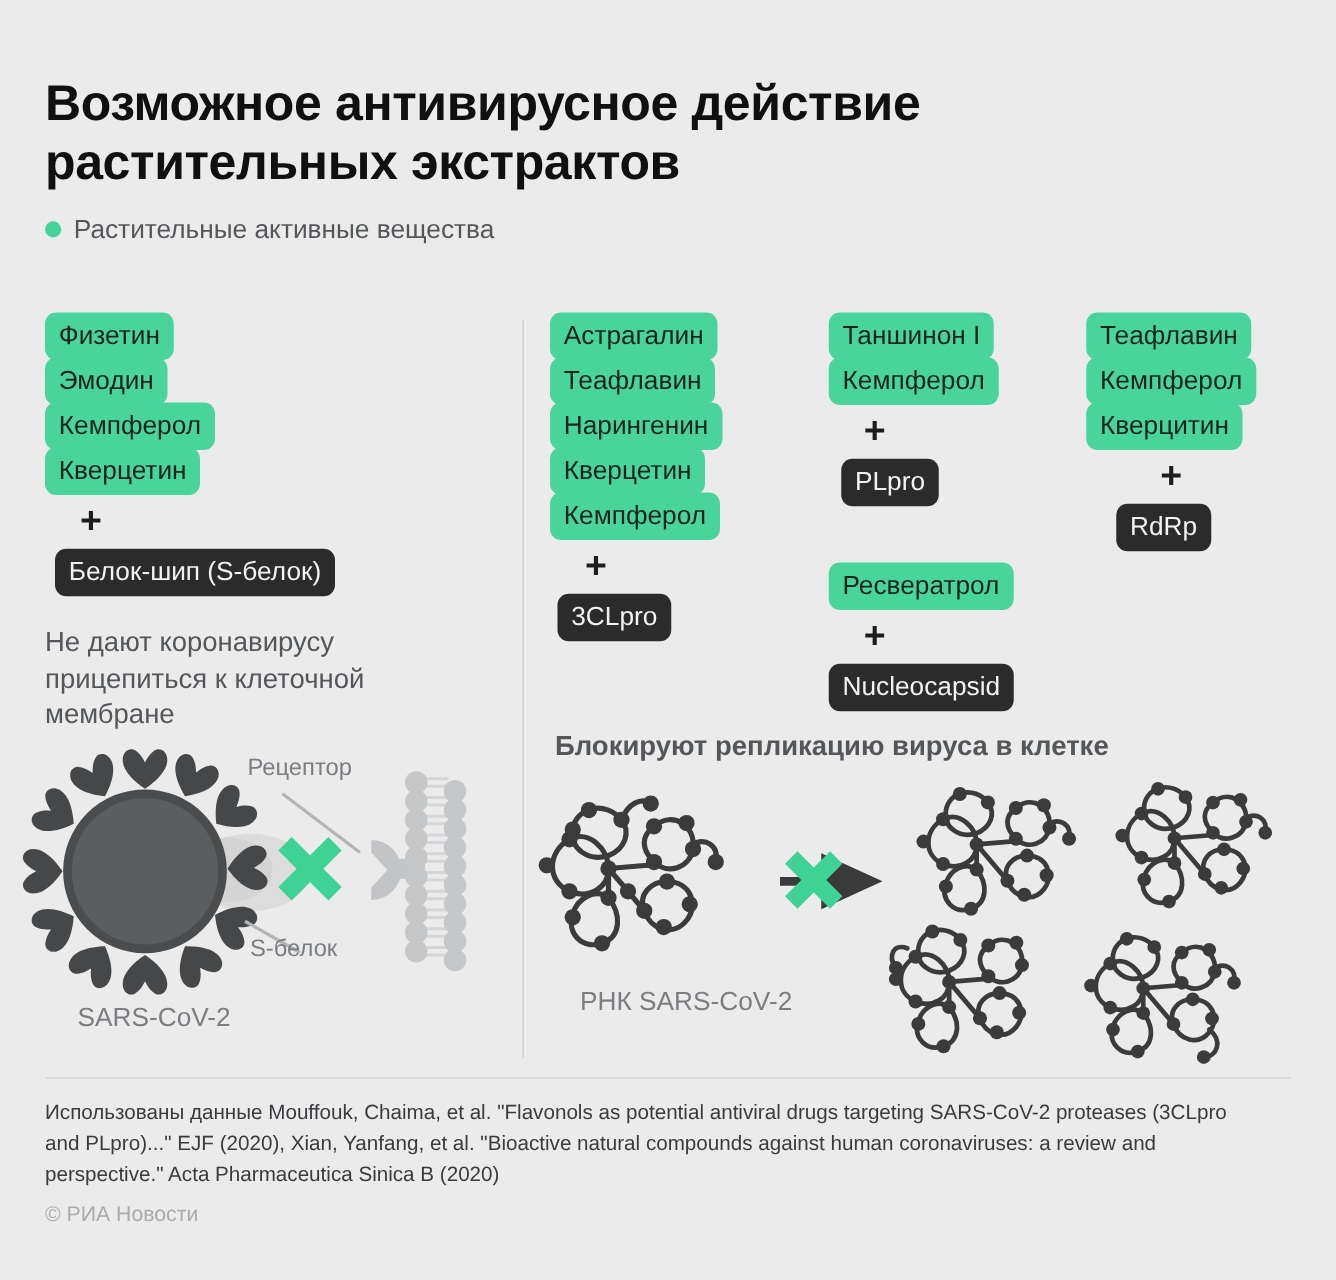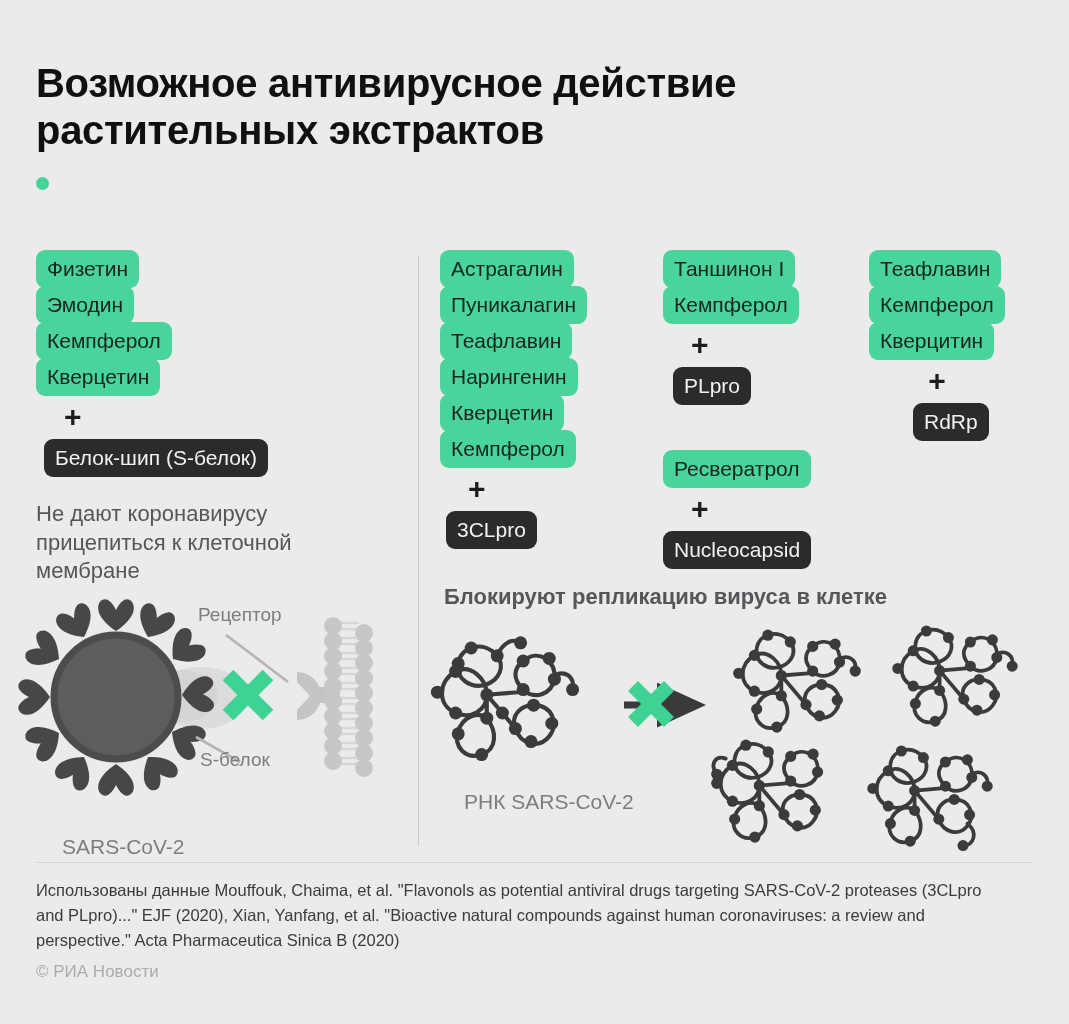--- a/index.html
+++ b/index.html
@@ -77,21 +77,21 @@
     margin:8px 0 7px 0;
     align-self:flex-start;
     padding-left:28px;
   }
   .plus.center { padding-left:0; align-self:center; }
 
   
   .t-indent-1 { margin-left:8px; }
   .t-indent-2 { margin-left:6px; }
   .t-indent-3 { margin-left:10px; }
-  .t-indent-4 { margin-left:44px; }
+  .t-indent-4 { margin-left:24px; }
 
   
   .caption {
     position:absolute;
     font-size:22px;
     line-height:1.30;
     color:#54565a;
     white-space:pre-line;
   }
   .caption-left  { left:36px; top:500px; width:360px; }
@@ -100,21 +100,21 @@
   
   .dlabel {
     position:absolute;
     font-size:19px;
     color:#7b7d80;
     line-height:1.25;
     white-space:pre-line;
   }
   .lbl-receptor { left:198px; top:603px; }
   .lbl-sprotein { left:200px; top:748px; }
-  .lbl-sars     { left:62px;  top:802px; font-size:21px;margin-top:32px; }
+  .lbl-sars     { left:62px;  top:802px; font-size:21px; }
   .lbl-membrane { left:296px; top:795px; font-size:21px; }
   .lbl-rna      { left:464px; top:789px; font-size:21px; }
 
   
   .source {
     position:absolute;
     left:36px; top:878px;
     width:960px;
     font-size:16.5px;
     line-height:1.52;
@@ -134,41 +134,41 @@
 <body>
 
 <div id="infographic">
 
   <div class="title">Возможное антивирусное действие
 растительных экстрактов</div>
 
   <div class="legend">
     <div class="legend-row">
       <span class="legend-dot green"></span>
+      <span class="legend-label">Растительные активные вещества</span>
     </div>
   </div>
 
   <div class="v-divider"></div>
   <div class="h-divider"></div>
 
   <div class="group" style="left:36px; top:250px;">
     <div class="tag-stack">
       <span class="tag green">Физетин</span>
       <span class="tag green">Эмодин</span>
       <span class="tag green">Кемпферол</span>
       <span class="tag green">Кверцетин</span>
       <span class="plus">+</span>
       <span class="tag dark t-indent-1">Белок-шип (S-белок)</span>
     </div>
   </div>
 
   <div class="group" style="left:440px; top:250px;">
     <div class="tag-stack">
       <span class="tag green">Астрагалин</span>
-      <span class="tag green">Пуникалагин</span>
       <span class="tag green">Теафлавин</span>
       <span class="tag green">Нарингенин</span>
       <span class="tag green">Кверцетин</span>
       <span class="tag green">Кемпферол</span>
       <span class="plus">+</span>
       <span class="tag dark t-indent-2">3CLpro</span>
     </div>
   </div>
 
   <div class="group" style="left:663px; top:250px;">

